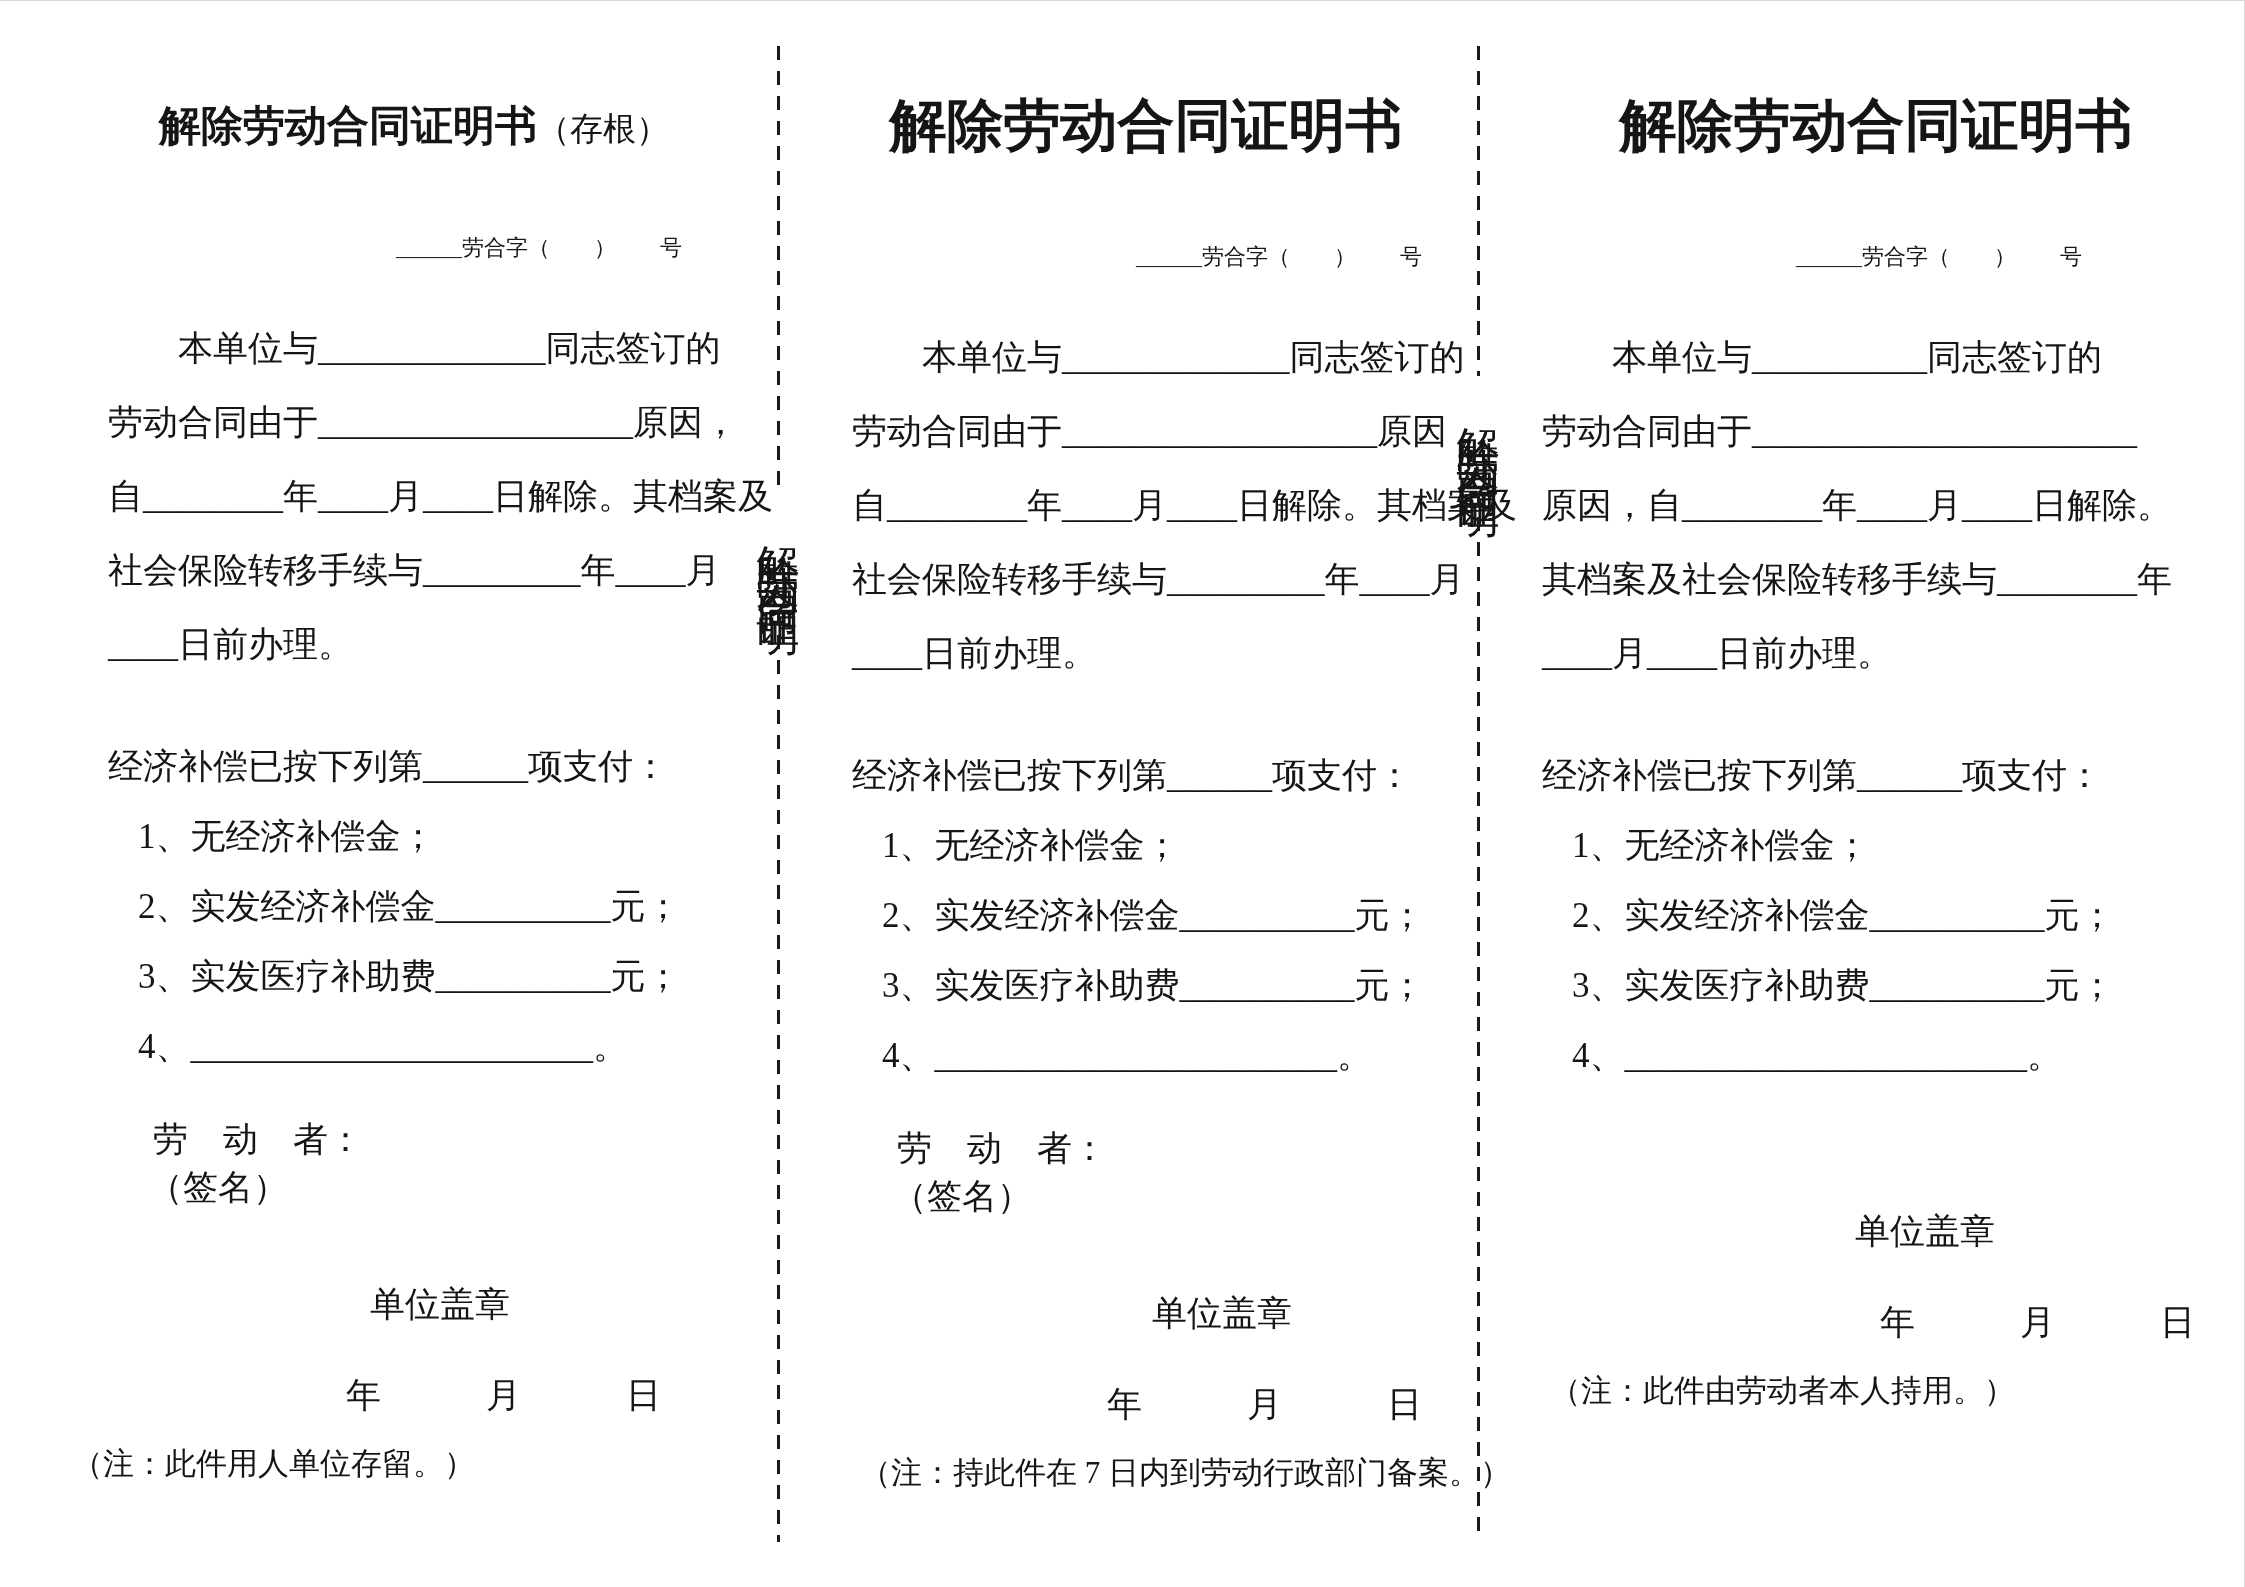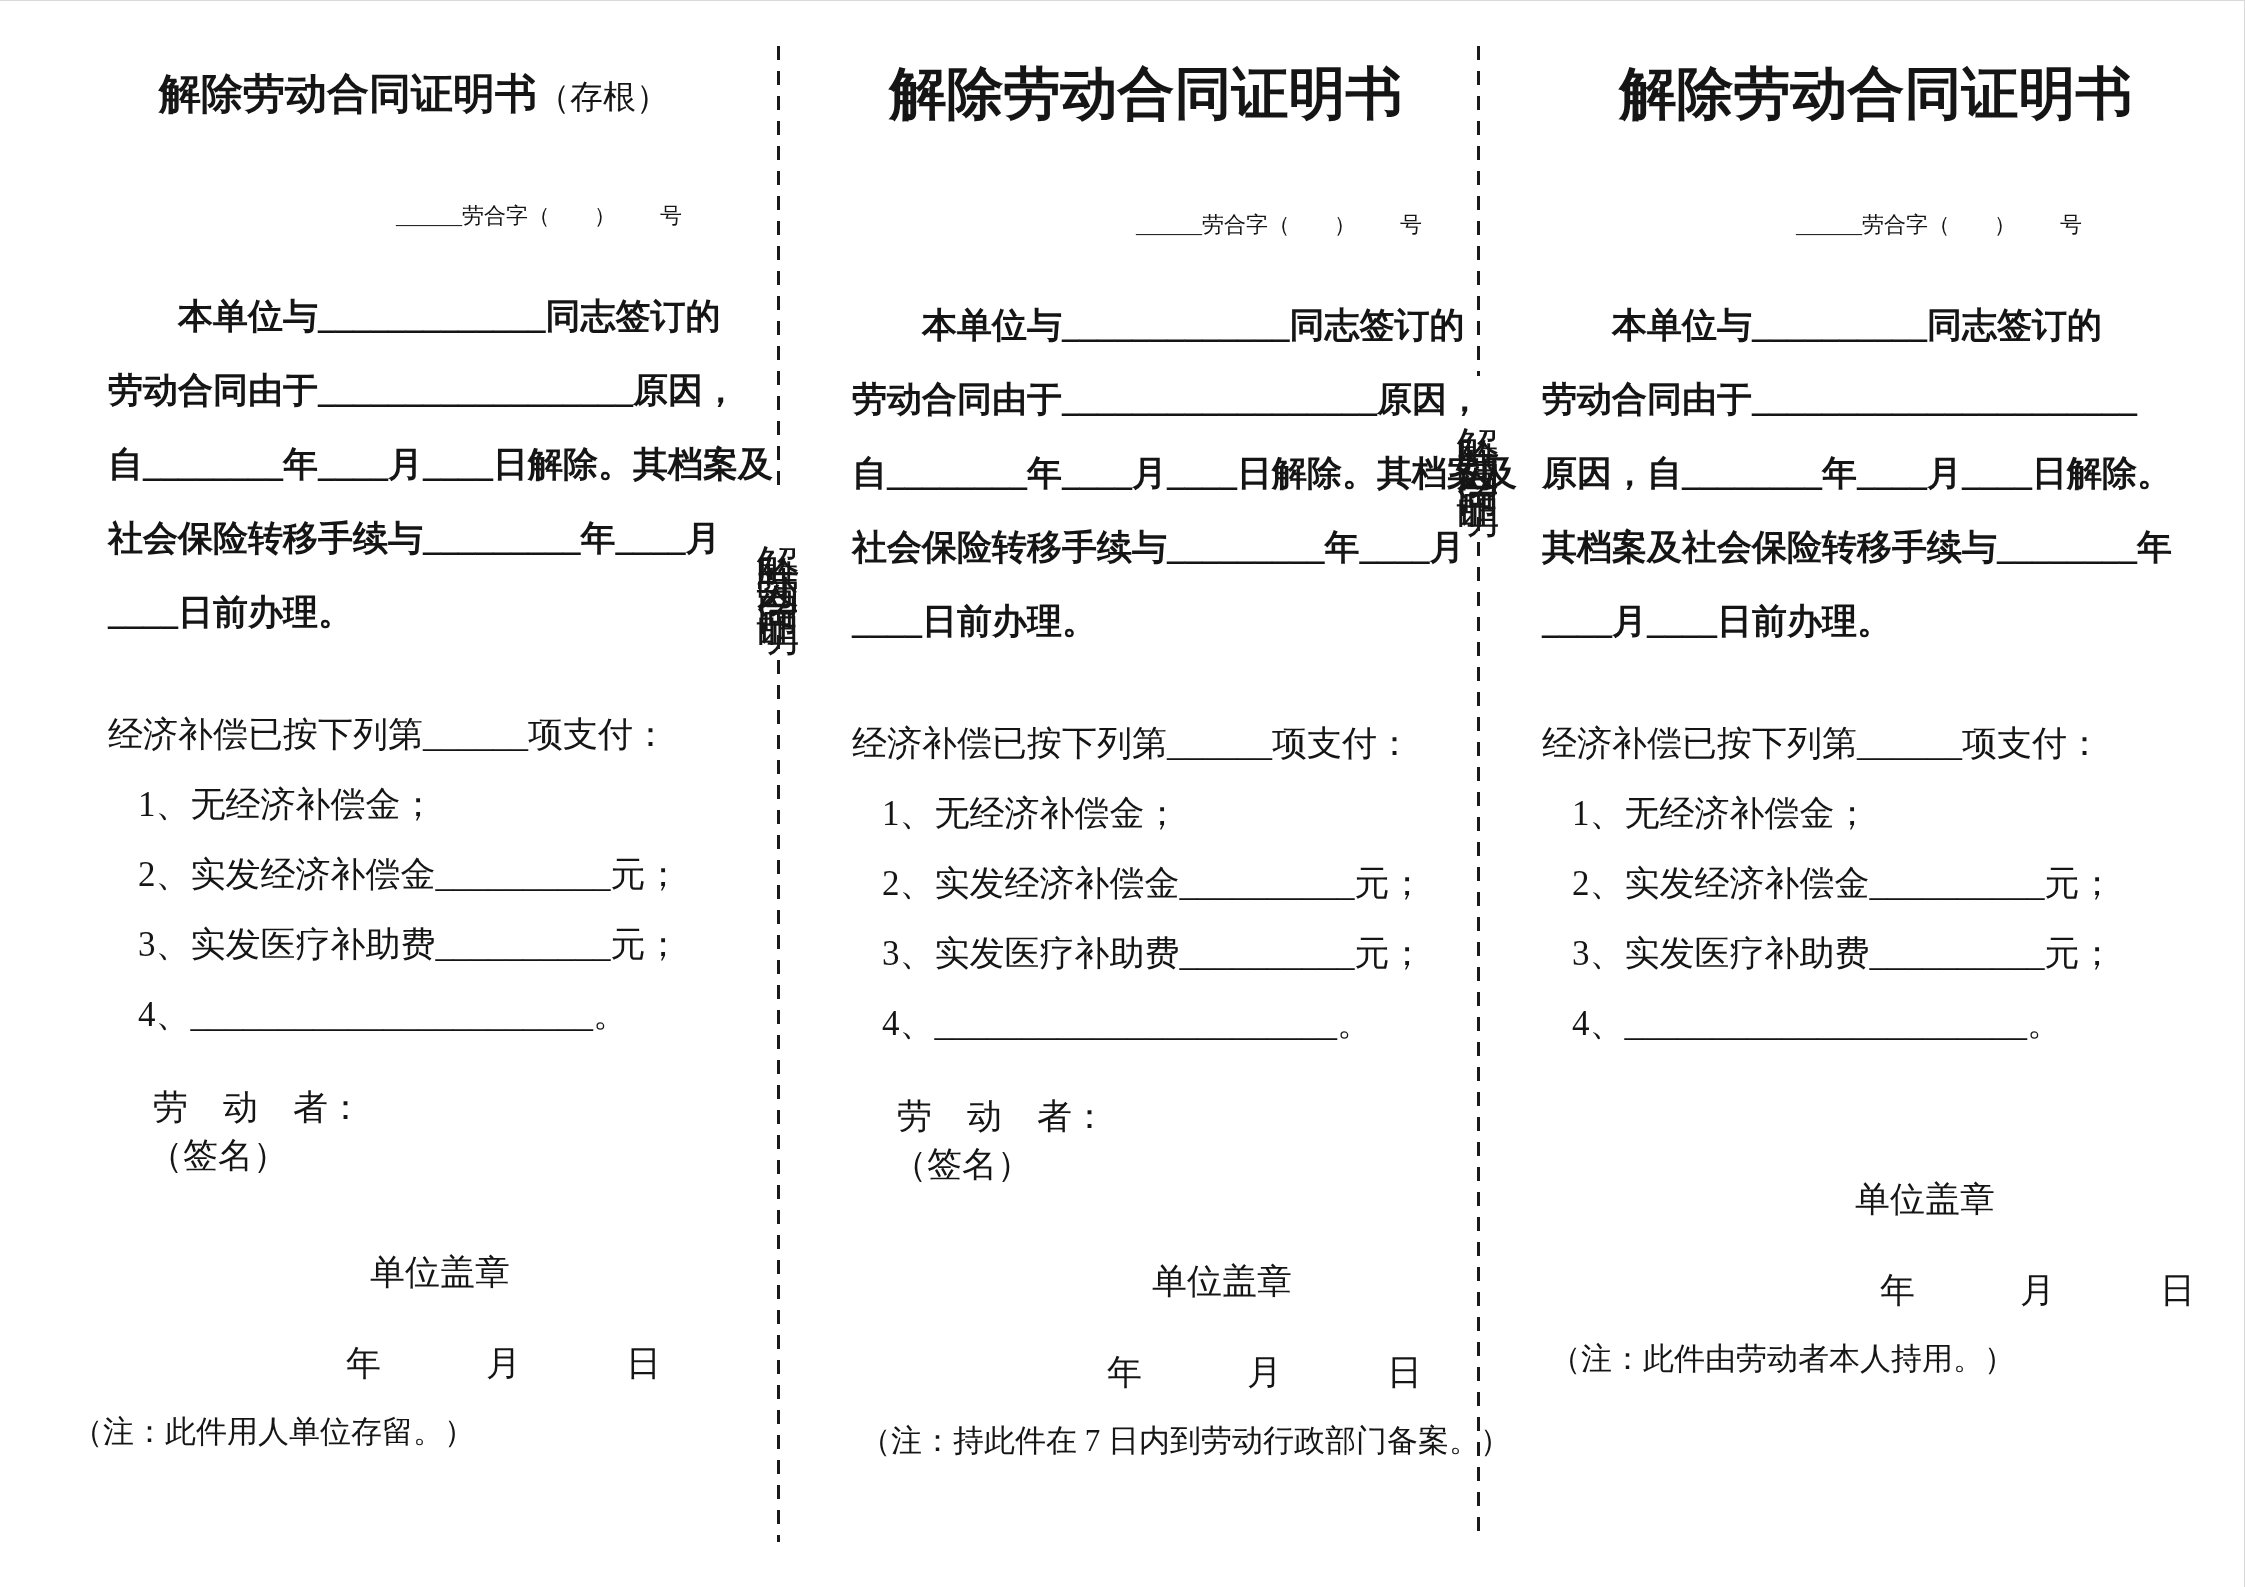--- a/index.html
+++ b/index.html
@@ -2,36 +2,36 @@
 <html><head>
 <meta charset="utf-8">
 <style>
   html,body{margin:0;padding:0;background:#fff;}
   .page{
     position:relative;width:2245px;height:1587px;background:#ffffff;
     font-family:"Liberation Serif","DejaVu Serif",serif;color:#151515;
     box-sizing:border-box;border-top:1px solid #d9d9d9;border-right:1px solid #d9d9d9;
     overflow:hidden;
   }
-  .panel{position:absolute;top:24px;height:1505px;}
+  .panel{position:absolute;top:56px;height:1505px;}
   .p1{left:108px;width:612px;}
   .p2{left:852px;width:588px;}
   .p3{left:1542px;width:668px;}
 
   .title{margin:45px 0 0;text-align:center;font-weight:bold;font-size:42px;line-height:1.15;white-space:nowrap;}
   .p2 .title,.p3 .title{margin-top:36px;font-size:57px;}
   .title .suffix{font-weight:normal;font-size:33px;}
 
   .ref{margin:78px 0 0;text-align:right;font-size:22px;line-height:40px;white-space:nowrap;}
   .p1 .ref{padding-right:38px;}
   .p2 .ref{padding-right:18px;}
   .p3 .ref{padding-right:128px;}
 
   .body{margin-top:44px;}
-  .body p{margin:0;font-size:35px;line-height:74px;white-space:nowrap;font-weight:bold;}
+  .body p{margin:0;font-size:35px;line-height:74px;white-space:nowrap;}
   .indent{text-indent:70px;}
 
   .comp{margin-top:50px;}
   .comp p{margin:0;font-size:35px;line-height:70px;white-space:nowrap;}
   .comp .items p{padding-left:30px;}
 
   .worker{margin:34px 0 0;padding-left:45px;font-size:35px;line-height:48px;}
   .sign{margin:0;padding-left:40px;font-size:35px;line-height:48px;}
   .closing{margin:55px 0 0;padding-left:45px;font-size:35px;line-height:48px;}
 

